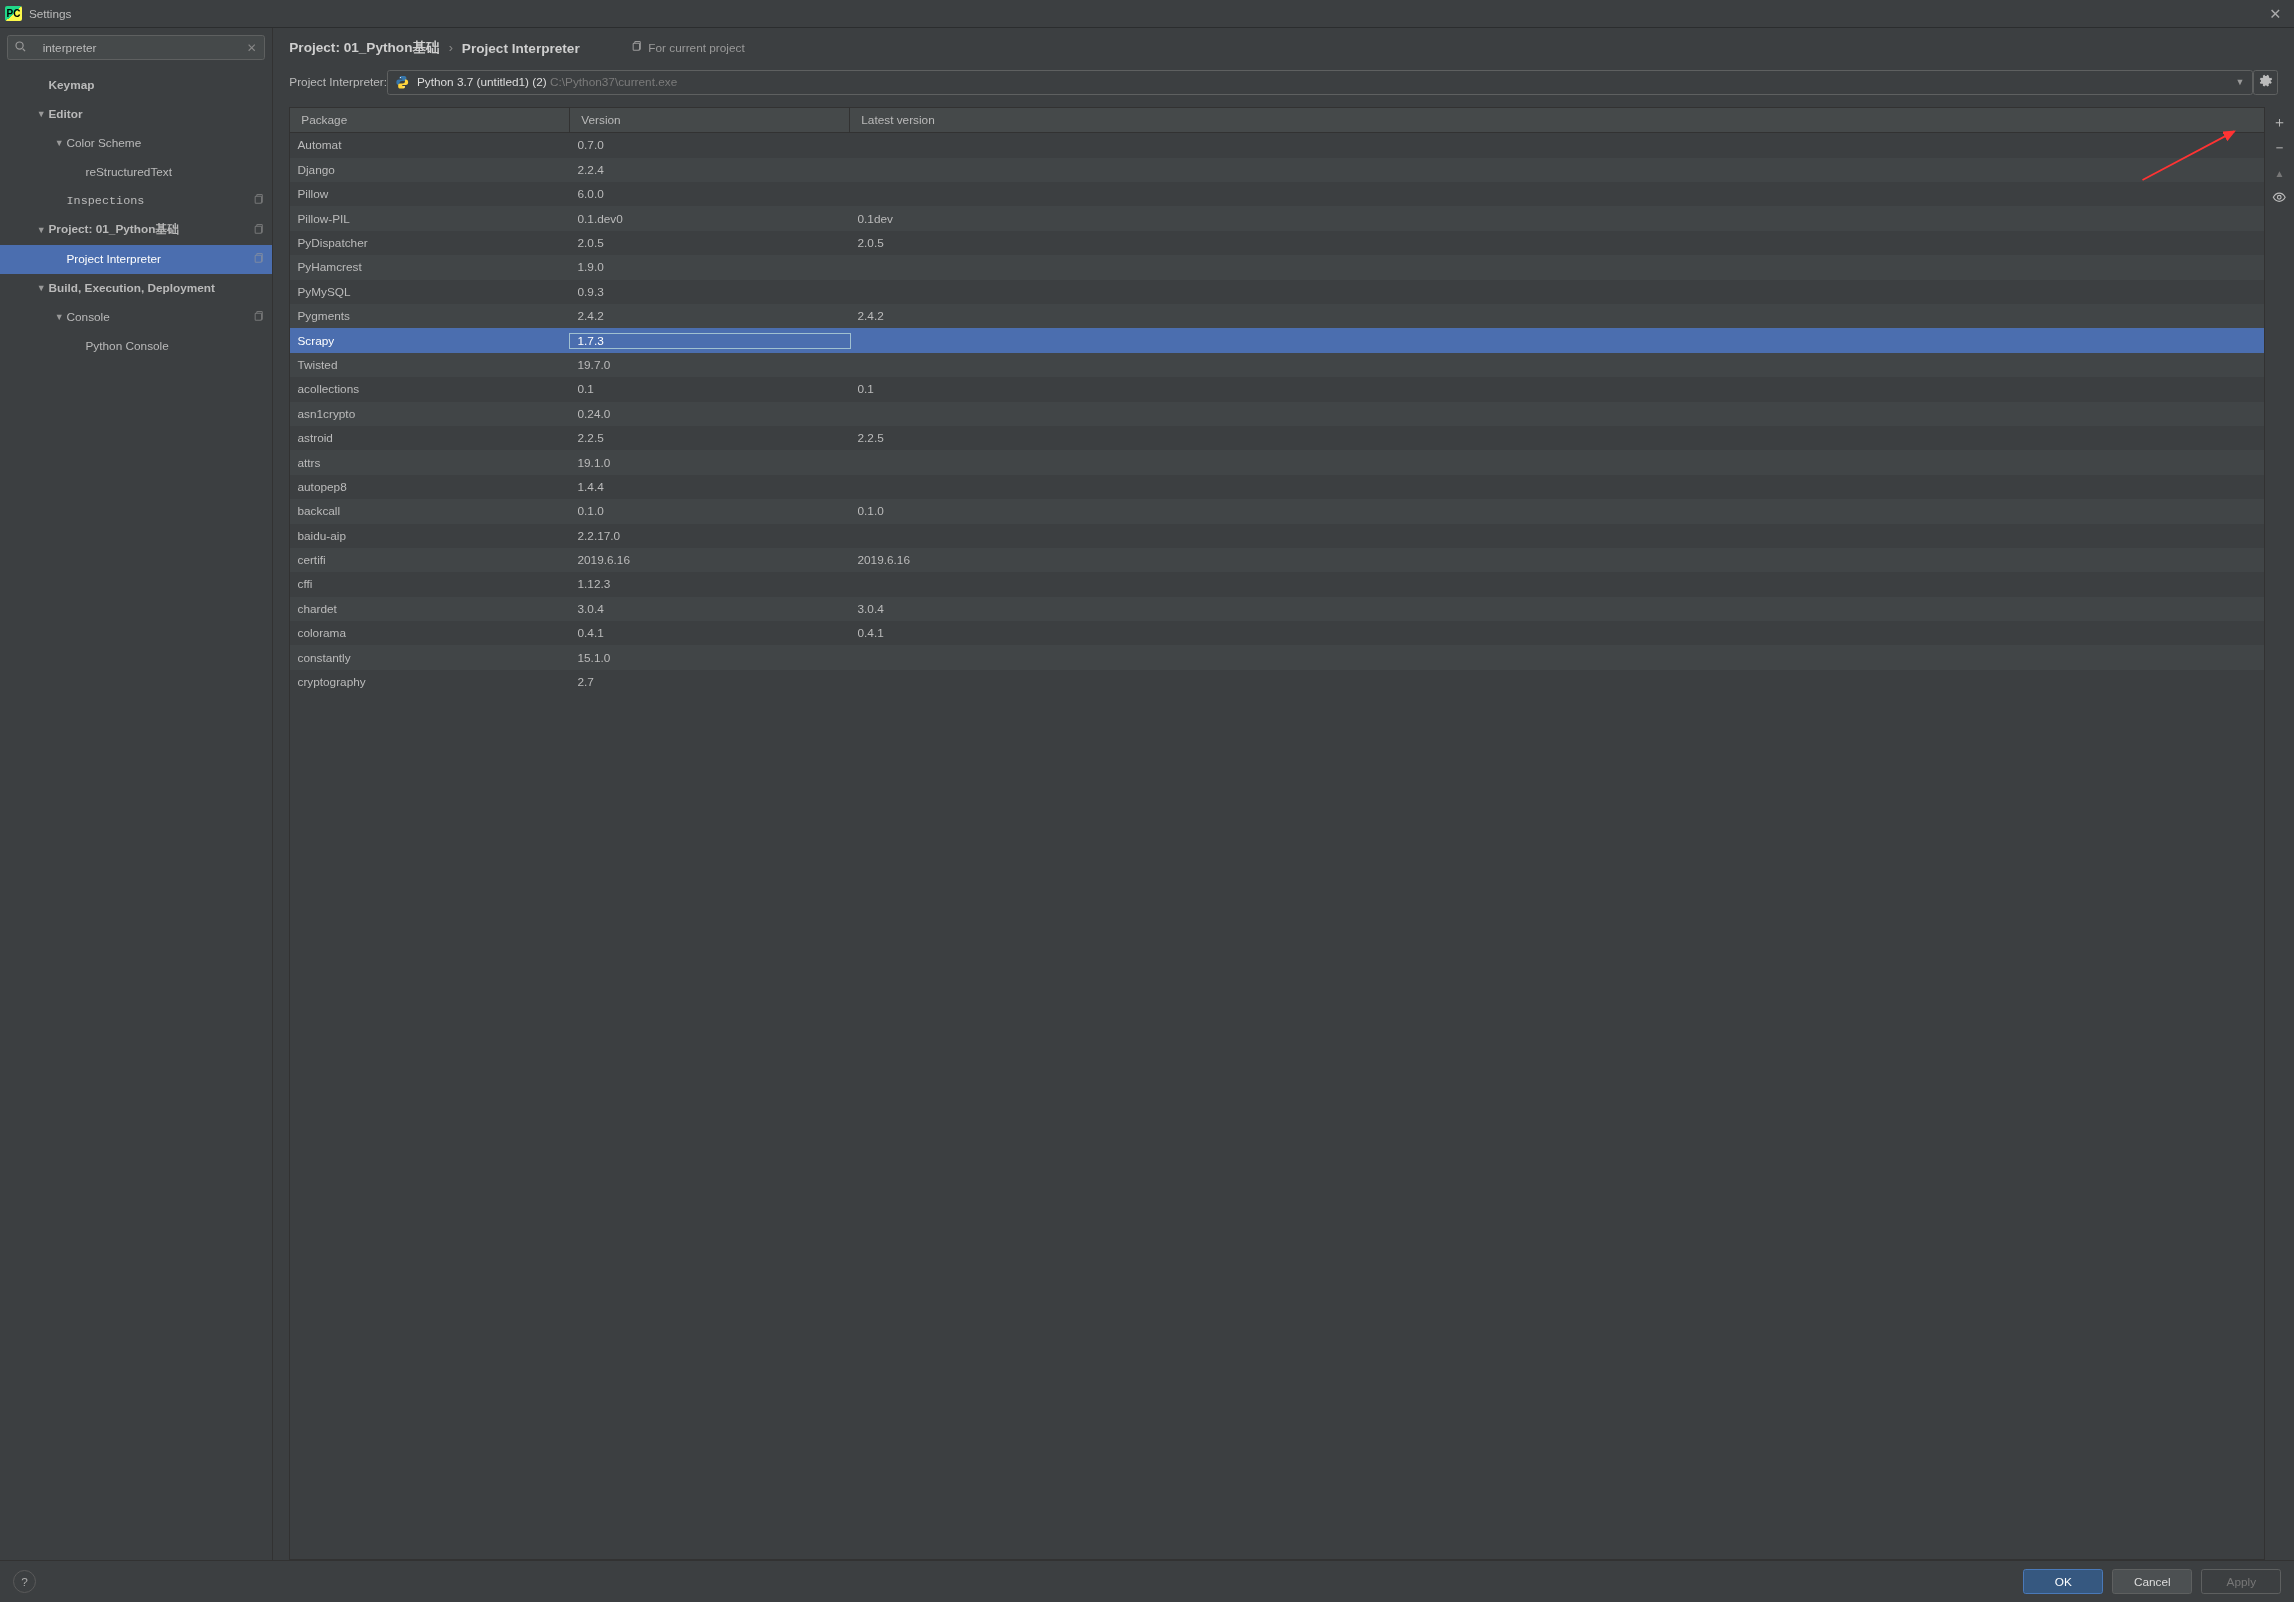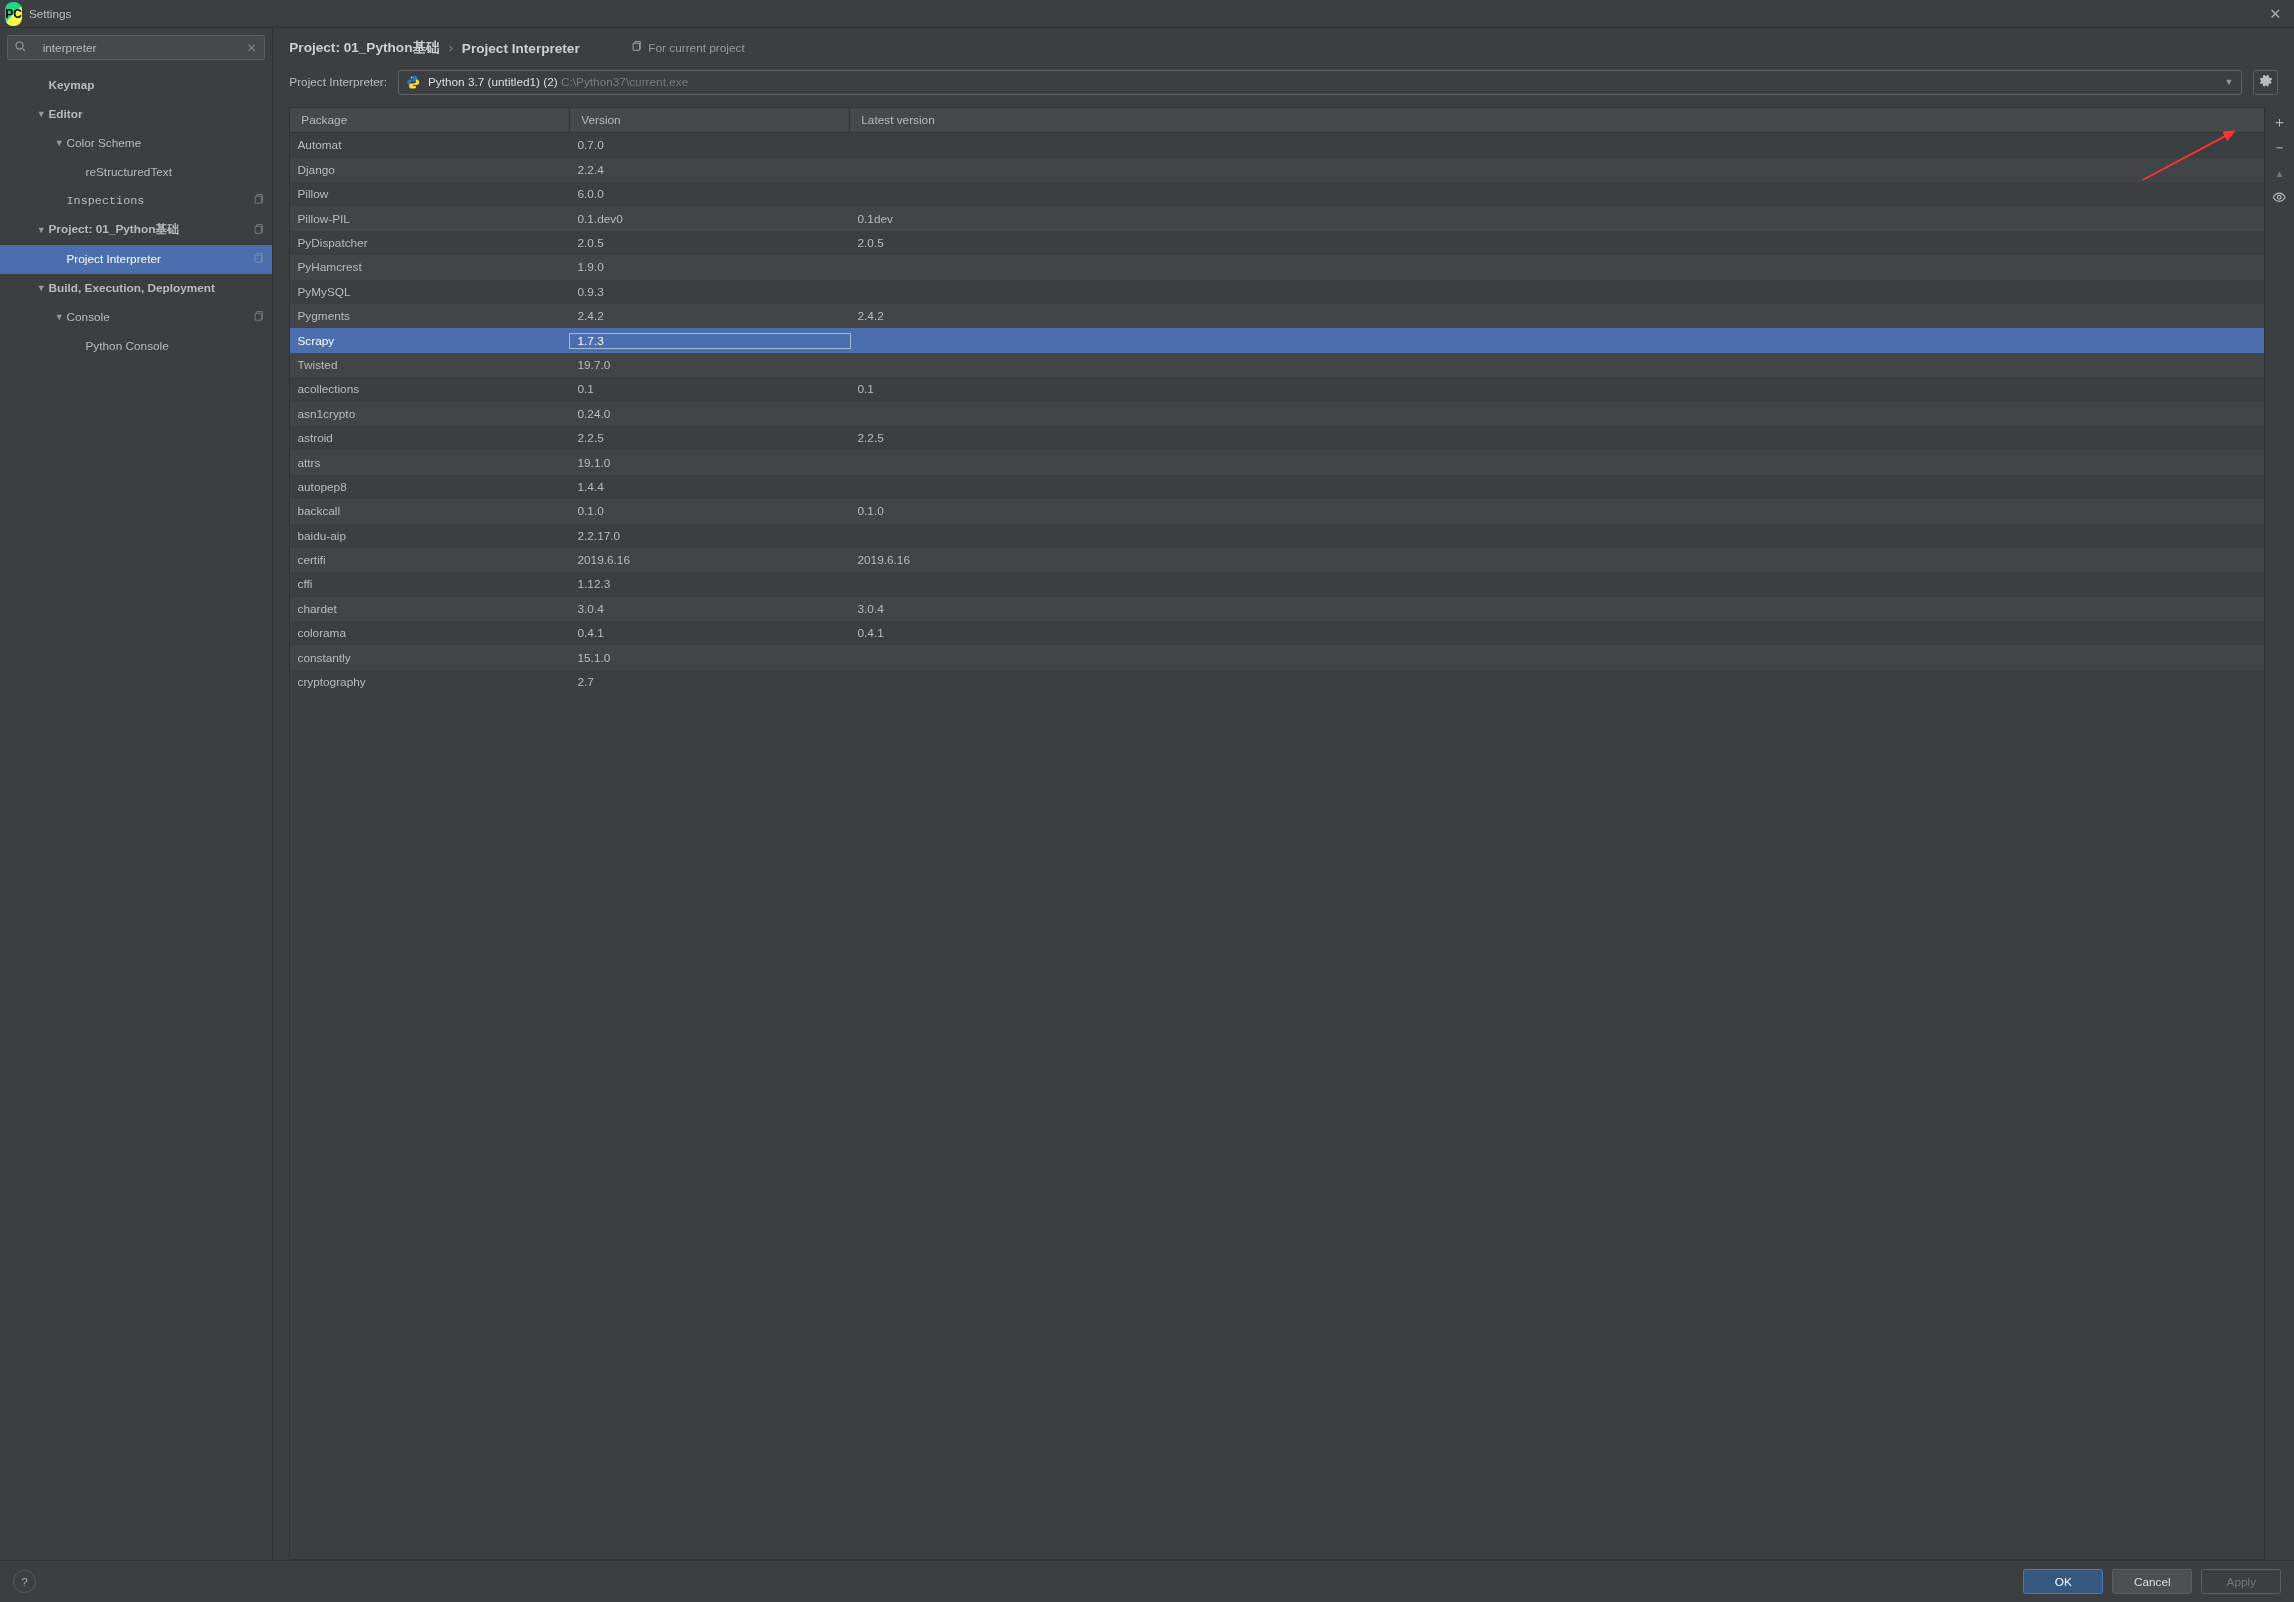--- a/index.html
+++ b/index.html
@@ -15,21 +15,21 @@
   }
   .titlebar {
     height: 27px;
     background: #3c3f41;
     display: flex;
     align-items: center;
     justify-content: space-between;
     padding: 0 5.4px 0 5.4px;
   }
   .titlebar-left { display: flex; align-items: center; gap: 7.2px; }
-  .app-icon { width: 16.3px; height: 24px; background: linear-gradient(135deg,#21d789 50%,#fcf84a 50%); border-radius:8px; display:flex; align-items:center; justify-content:center; font-size:12px; font-weight:bold; color:#000;}
+  .app-icon { width: 16.3px; height: 15px; background: linear-gradient(135deg,#21d789 50%,#fcf84a 50%); border-radius:2px; display:flex; align-items:center; justify-content:center; font-size:10px; font-weight:bold; color:#000;}
   .titlebar-title { color:#bbb; }
   .close-x { font-size:14.5px; color:#aaa; padding:3.6px 7.2px; cursor:pointer; }
 
   .main { flex:1; display:flex; overflow:hidden; border-top:0.9px solid #2b2d2e; }
 
   .sidebar {
     width: 273px;
     background: #3c3f41;
     border-right: 0.9px solid #323232;
     display:flex;
@@ -65,21 +65,21 @@
     display:flex; align-items:center; gap:14.5px;
     padding:11px 16.3px 7.2px 16.3px;
   }
   .breadcrumb { display:flex; align-items:center; gap:9px; font-size:13.6px; }
   .breadcrumb .crumb { font-weight:bold; color:#cfcfcf; }
   .breadcrumb .sep { color:#888; font-size:12.7px;}
   .for-project { display:flex; align-items:center; gap:5.4px; margin-left:36px; color:#9a9a9a; }
   .for-project svg { width:12.7px; height:12.7px; }
 
   .interp-row {
-    display:flex; align-items:center; gap:11px; padding:5.4px 16.3px 12.7px 16.3px;
+    display:flex; align-items:center; padding:5.4px 16.3px 12.7px 16.3px;
   }
   .interp-label { color:#bbbbbb; }
   .interp-dd {
     flex:1; height:25px;
     background:#3c3f41; border:0.9px solid #5e6060; border-radius:2.7px;
     display:flex; align-items:center; padding:0 7.2px; gap:7.2px;
   }
   .python-icon { display:inline-flex; }
   .interp-text { color:#ddd; }
   .interp-text .dim { color:#7b7b7b; }

